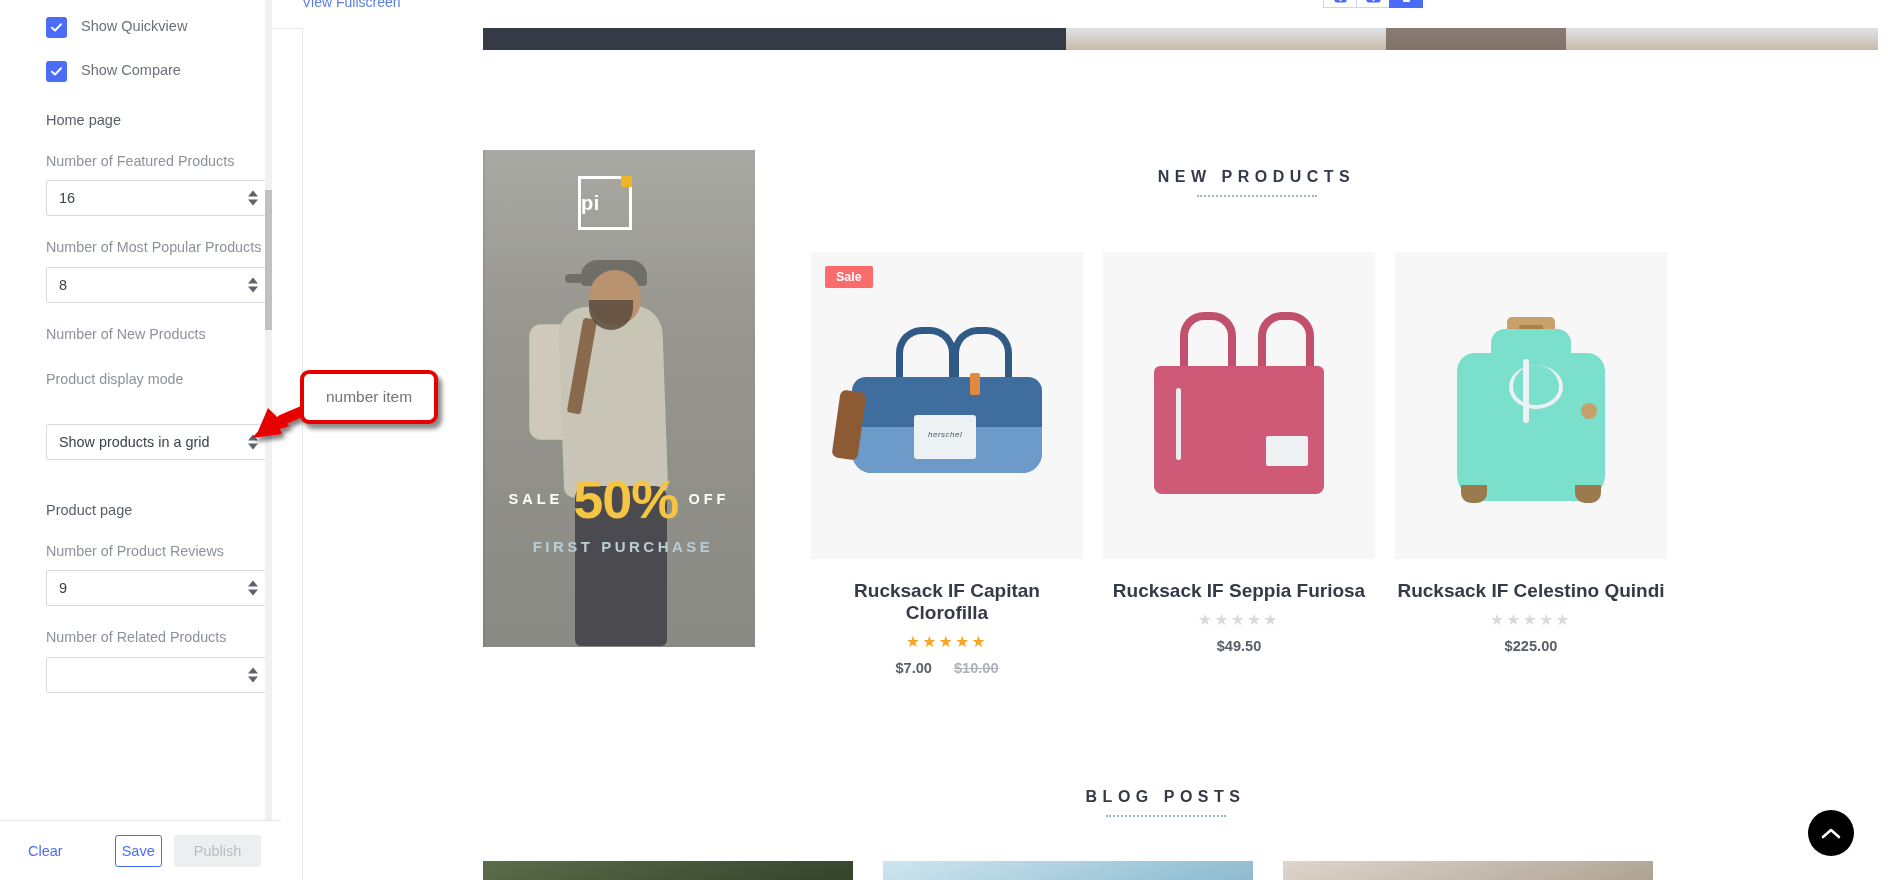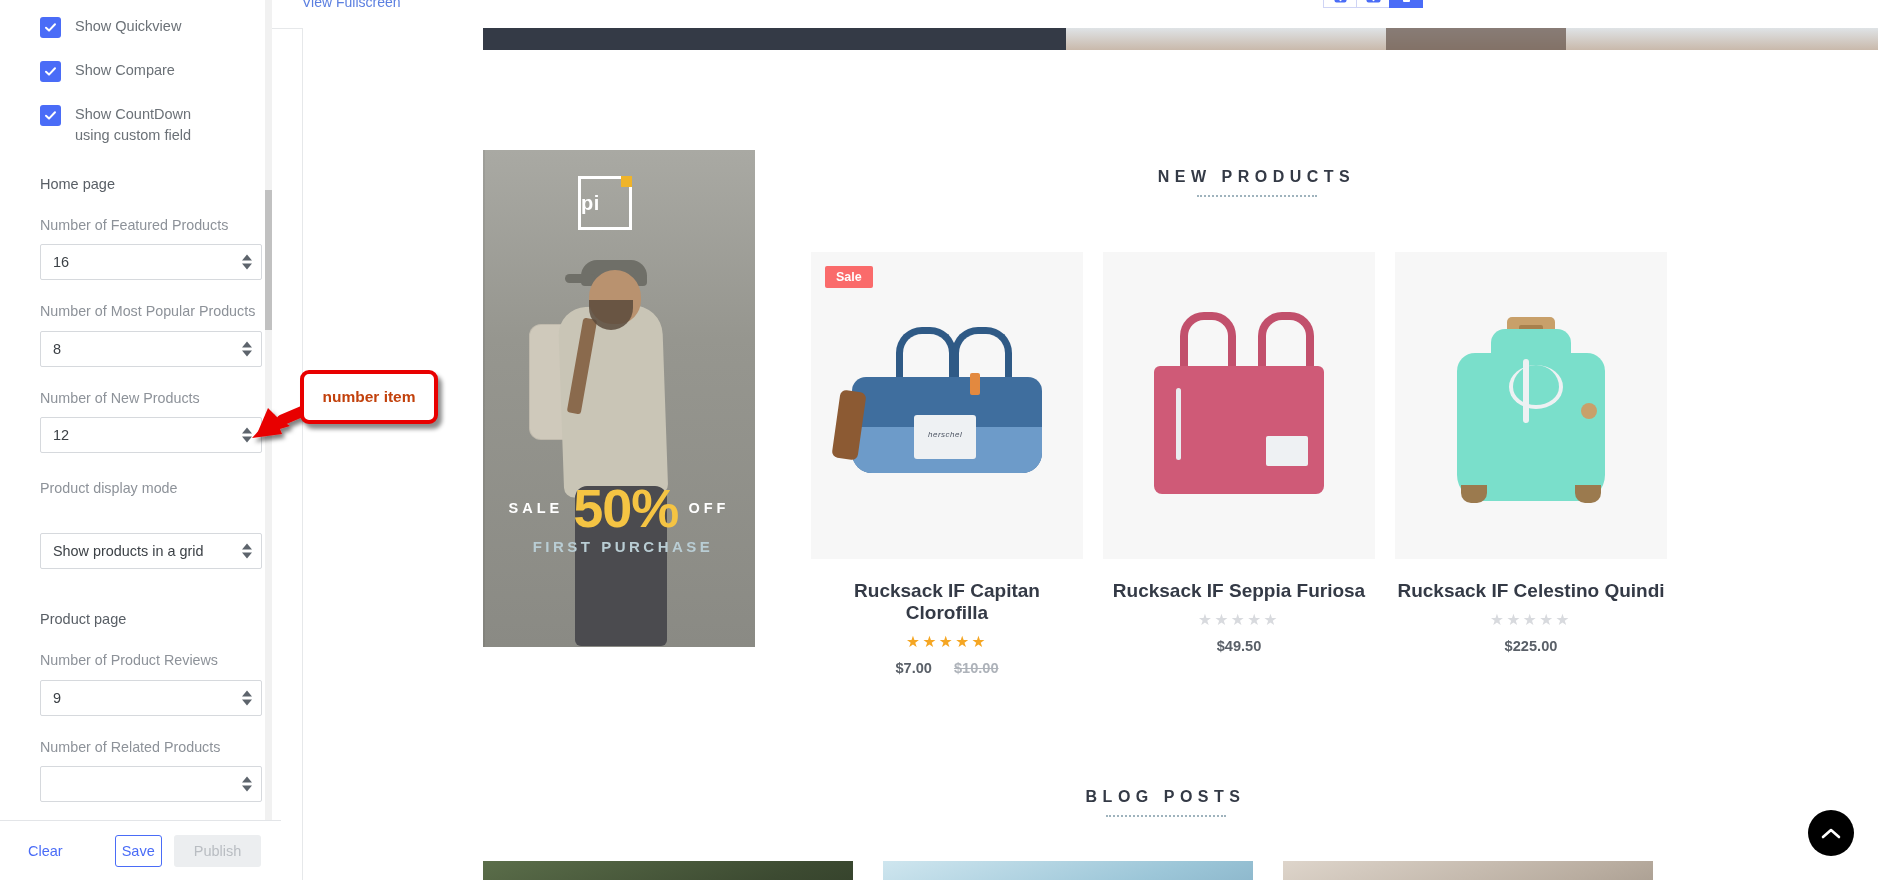--- a/index.html
+++ b/index.html
@@ -15,21 +15,21 @@
   
   .sidebar {
     position: absolute; left: 0; top: 0;
     width: 282px; height: 880px;
     background: #ffffff;
     border-right: 1px solid #e3e5e8;
     overflow: hidden;
     box-sizing: border-box;
   }
   .sidebar-scroll {
-    position: absolute; left: 10px; top: 0;
+    position: absolute; left: 16px; top: 0;
     width: 282px; height: 820px;
     padding: 0 0 0 0;
     box-sizing: border-box;
   }
   .panel-inner { padding: 0 30px 0 30px; }
 
   .chk-row {
     display: flex; align-items: flex-start;
     margin-bottom: 22px;
   }
@@ -260,21 +260,21 @@
   }
   .promo-txt { position:absolute; left:0; right:0; bottom:92px; text-align:center; }
   .promo-line1 { display:flex; align-items:center; justify-content:center; gap:10px; }
   .promo-sale, .promo-off {
     color:#fff; font-size:14.5px; letter-spacing:4px; font-weight:700;
   }
   .promo-50 {
     color:#f5c443; font-size:54px; font-weight:800; letter-spacing:-1px; line-height:1;
   }
   .promo-first {
-    margin-top: 3px; color:#b9cdd4; font-size:15px;
+    margin-top: 12px; color:#b9cdd4; font-size:15px;
     letter-spacing:3.5px; font-weight:700;padding-left:8px;
   }
 
   
   .sec-head {
     position: absolute; text-align: center; width: 100%;
   }
   .sec-head .t {
     color:#343a46; font-size:16px; font-weight:700; letter-spacing:5.5px;
   }
@@ -367,21 +367,21 @@
   
   .anno-box {
     position:absolute; left: 300px; top: 370px;
     width: 130px; height: 46px;
     border: 4px solid #e80000; border-radius: 9px;
     background: #fff;
     display:flex; align-items:center; justify-content:center;
     box-shadow: 4px 5px 4px rgba(0,0,0,.45);
     z-index: 50;
   }
-  .anno-box span { color:#c2410c; font-size:15.5px; font-weight:700; }
+  .anno-box span { color:#737373; font-size:15.5px; font-weight:400; }
   .anno-arrow { position:absolute; left: 238px; top: 378px; z-index: 49; }
 </style>
 </head>
 <body>
 
 <div id="root">
 
   <div class="sidebar">
     <div class="sidebar-scroll">
       <div class="panel-inner">
@@ -397,28 +397,20 @@
 
         <div class="chk-row">
           <div class="chk-box">
             <svg width="13" height="13" viewBox="0 0 13 13">
                 <path d="M2 6.8 L5 9.6 L11 3.2" stroke="#fff" stroke-width="2" fill="none" stroke-linecap="round" stroke-linejoin="round"></path>
               </svg>
           </div>
           <div class="chk-label">Show Compare</div>
         </div>
 
-        <div class="chk-row">
-          <div class="chk-box">
-            <svg width="13" height="13" viewBox="0 0 13 13">
-                <path d="M2 6.8 L5 9.6 L11 3.2" stroke="#fff" stroke-width="2" fill="none" stroke-linecap="round" stroke-linejoin="round"></path>
-              </svg>
-          </div>
-          <div class="chk-label">Show CountDown using custom field</div>
-        </div>
 
         <div class="section-title">Home page</div>
 
         <div class="field-label">Number of Featured Products</div>
         <div class="num-field">
           <div class="val">16</div>
           <div class="spin">
               <i class="up"></i>
               <i class="dn"></i>
             </div>
@@ -427,27 +419,20 @@
         <div class="field-label">Number of Most Popular Products</div>
         <div class="num-field">
           <div class="val">8</div>
           <div class="spin">
               <i class="up"></i>
               <i class="dn"></i>
             </div>
         </div>
 
         <div class="field-label">Number of New Products</div>
-        <div class="num-field">
-          <div class="val">12</div>
-          <div class="spin">
-              <i class="up"></i>
-              <i class="dn"></i>
-            </div>
-        </div>
 
         <div class="field-label field-gap">Product display mode</div>
         <div style="height:26px"></div>
         <div class="sel-field">
           <div class="val">Show products in a grid</div>
           <div class="spin">
               <i class="up"></i>
               <i class="dn"></i>
             </div>
         </div>

